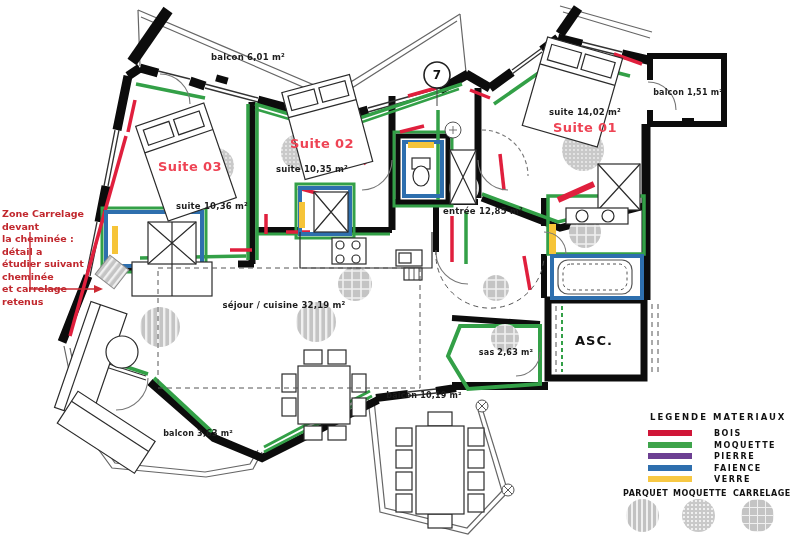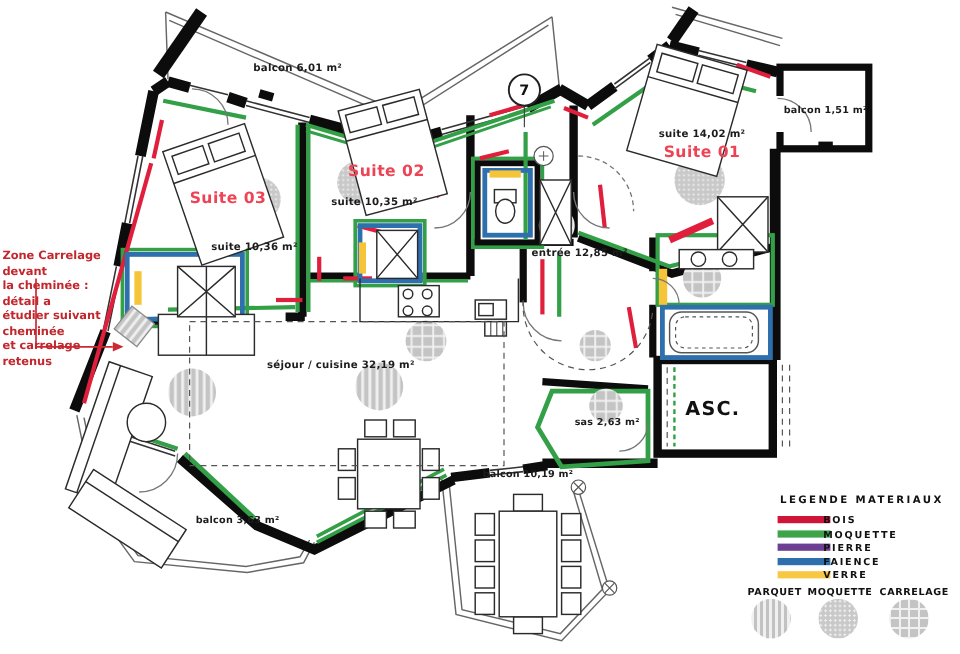--- a/index.html
+++ b/index.html
@@ -3,29 +3,29 @@
 <meta charset="utf-8">
 <style>
   html,body{margin:0;padding:0;background:#fff;}
   .stage{position:relative;width:796px;height:545px;background:#fff;overflow:hidden;
          font-family:"DejaVu Sans","Liberation Sans",sans-serif;}
   .stage svg{position:absolute;left:0;top:0;}
   .lab{position:absolute;transform:translate(-50%,-50%);white-space:nowrap;
        font-size:8.5px;font-weight:bold;color:#1c1c1c;letter-spacing:.2px;}
   .lab.small{font-size:8px;}
   .lab.suite{font-size:13px;font-weight:800;color:#ee4354;letter-spacing:.4px;}
-  .lab.asc{font-size:16px;font-weight:800;color:#111;letter-spacing:1px;}
+  .lab.asc{font-size:13px;font-weight:800;color:#111;letter-spacing:1px;}
   .lab.marker{font-size:12px;font-weight:800;color:#111;}
   .annotation{position:absolute;left:2px;top:166px;width:104px;color:#c1272d;
        font-size:9.5px;font-weight:600;line-height:1.32;white-space:pre-line;margin-top:42px;}
   .legend{position:absolute;left:618px;top:406px;width:180px;height:136px;}
   .legend .title{position:absolute;left:32px;top:6px;font-size:8.5px;font-weight:800;
        letter-spacing:2px;color:#111;}
   .legend .bar{position:absolute;left:30px;width:44px;height:6px;}
-  .legend .mlab{position:absolute;left:68px;font-size:8px;font-weight:800;
+  .legend .mlab{position:absolute;left:96px;font-size:8px;font-weight:800;
        letter-spacing:1.5px;color:#111;}
   .legend .flab{position:absolute;top:83px;font-size:8px;font-weight:800;
        letter-spacing:.5px;color:#111;}
   .legend .circ{position:absolute;top:93px;width:33px;height:33px;border-radius:50%;}
   .pat-stripes{background:repeating-linear-gradient(90deg,#f0f0f0 0 2px,#c2c2c2 2px 5px);}
   .pat-dots{background-color:#c9c9c9;
        background-image:radial-gradient(#f0f0f0 .9px,transparent 1px);
        background-size:4px 4px;}
   .pat-grid{background:
        repeating-linear-gradient(0deg,#f0f0f0 0 1.5px,transparent 1.5px 8px),
@@ -314,21 +314,21 @@
 <span class="lab small" style="left:688px;top:92px">balcon 1,51 m²</span>
 <span class="lab suite" style="left:190px;top:166px">Suite 03</span>
 <span class="lab" style="left:212px;top:206px">suite 10,36 m²</span>
 <span class="lab suite" style="left:322px;top:143px">Suite 02</span>
 <span class="lab" style="left:312px;top:169px">suite 10,35 m²</span>
 <span class="lab" style="left:585px;top:112px">suite 14,02 m²</span>
 <span class="lab suite" style="left:585px;top:127px">Suite 01</span>
 <span class="lab" style="left:483px;top:211px">entrée 12,85 m²</span>
 <span class="lab" style="left:284px;top:305px">séjour / cuisine 32,19 m²</span>
 <span class="lab small" style="left:506px;top:352px">sas 2,63 m²</span>
-<span class="lab small" style="left:440px;top:395px">balcon 10,19 m²</span>
+<span class="lab small" style="left:424px;top:395px">balcon 10,19 m²</span>
 <span class="lab small" style="left:198px;top:433px">balcon 3,63 m²</span>
 <span class="lab asc" style="left:594px;top:340px">ASC.</span>
 <span class="lab marker" style="left:437px;top:75px">7</span>
 
 <div class="annotation">Zone Carrelage devant
 la cheminée : détail a
 étudier suivant cheminée
 et carrelage retenus</div>
 
 <div class="legend">

